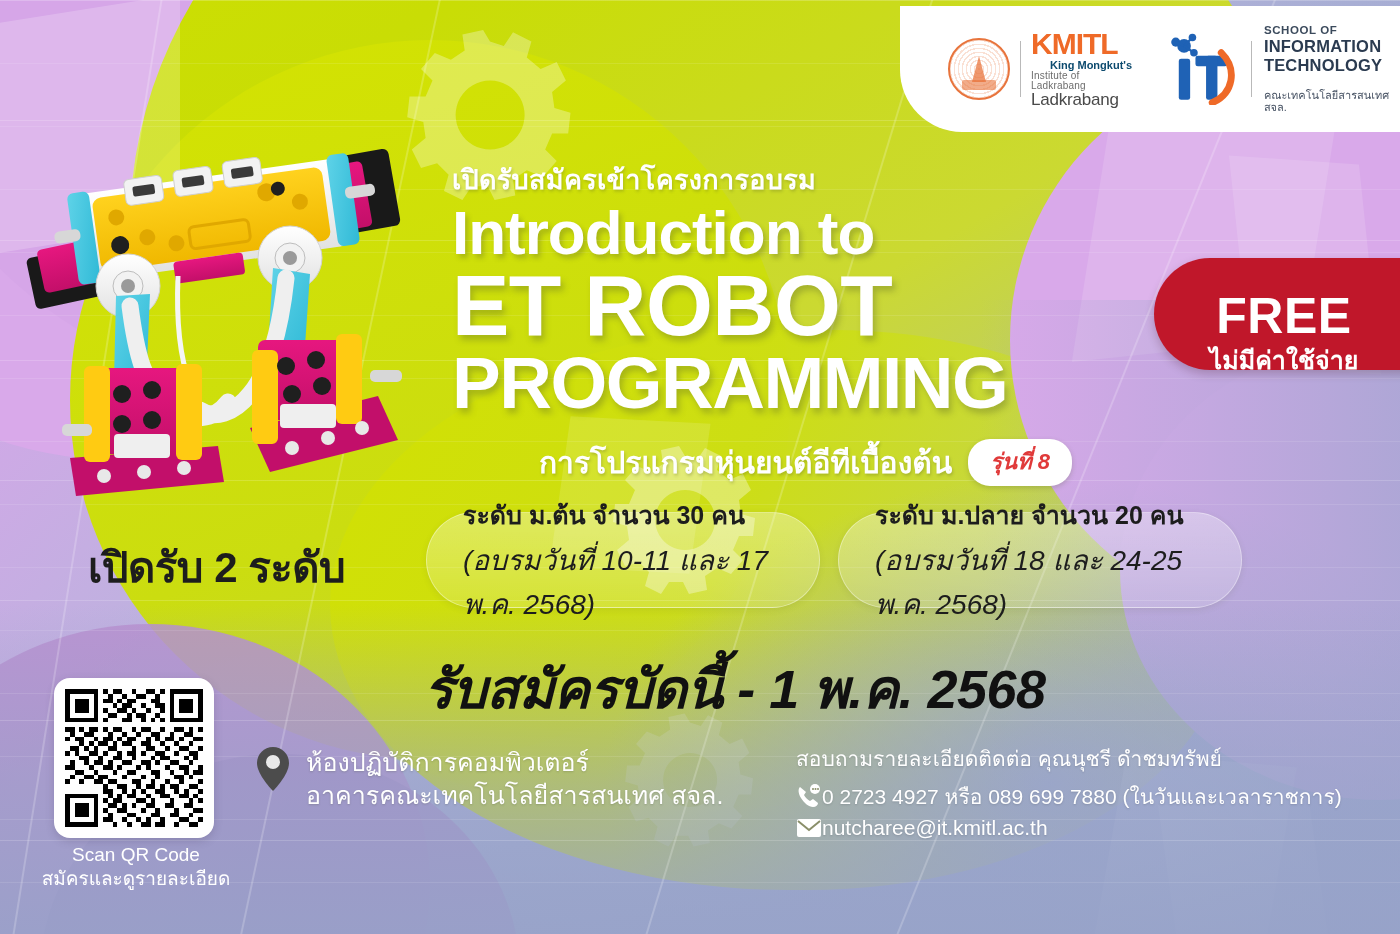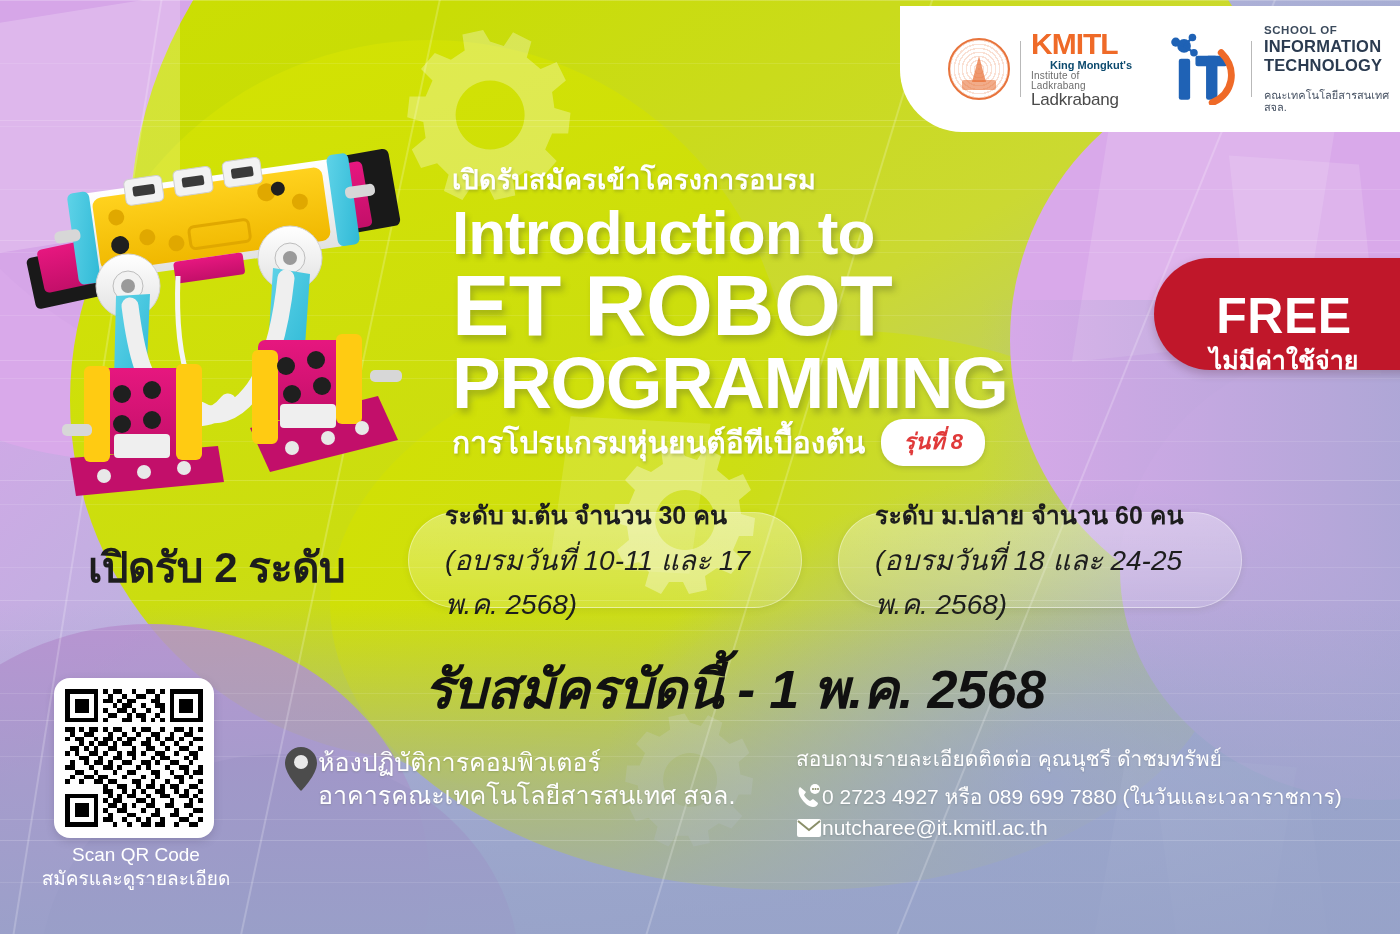--- a/index.html
+++ b/index.html
@@ -134,21 +134,21 @@
     letter-spacing:-1px; text-shadow:3px 4px 5px rgba(90,100,40,.33);
   }
   .t2 {
     font-size:86px; font-weight:bold; color:#ffffff; line-height:.96;
     letter-spacing:-.5px; text-shadow:3px 5px 6px rgba(90,100,40,.35);
   }
   .t3 {
     font-size:73px; font-weight:bold; color:#ffffff; line-height:1.0;
     letter-spacing:-1.5px; text-shadow:3px 5px 6px rgba(90,100,40,.35);
   }
-  .subrow { display:flex; align-items:center; gap:16px; margin-top:0; }
+  .subrow { display:flex; align-items:center; gap:16px; margin-top:20px;justify-content:flex-end; }
   .sub-th {
     font-size:30px; color:#ffffff; font-weight:600;
     text-shadow:1px 2px 3px rgba(90,100,40,.30);
   }
   .badge-run {
     background:#fff; color:#e03a3a; font-style:italic; font-weight:bold;
     font-size:22px; padding:5px 22px 7px; border-radius:22px;
     box-shadow:0 2px 5px rgba(80,90,50,.25);
   }
 
@@ -167,33 +167,33 @@
     position:absolute; left:88px; top:534px; font-size:42px; font-weight:bold;
     color:#1d1d1d; letter-spacing:-.5px;
   }
   .pill {
     position:absolute; top:512px; height:96px; border-radius:48px;
     background:linear-gradient(180deg, rgba(255,255,255,.34), rgba(255,255,255,.16));
     border:1px solid rgba(255,255,255,.38);
     display:flex; flex-direction:column; justify-content:center; padding-left:36px;
     box-shadow:0 2px 6px rgba(90,100,60,.12);
   }
-  .pill-a { left:408px; width:394px; }
+  .pill-a { left:426px; width:394px; }
   .pill-b { left:838px; width:404px; }
   .pill-t1 { font-size:25px; font-weight:bold; color:#1d1d1d; }
   .pill-t2 { font-size:28px; font-style:italic; color:#1d1d1d; margin-top:3px; }
 
   
   .deadline {
     position:absolute; left:424px; top:646px; font-size:54px; font-weight:bold;
     font-style:italic; color:#111; letter-spacing:-.5px;
   }
 
   
-  .loc { position:absolute; left:284px; top:746px; display:flex; gap:0; }
+  .loc { position:absolute; left:256px; top:746px; display:flex; gap:16px; }
   .loc-txt { font-size:25px; color:#ffffff; line-height:1.32; font-weight:500;
              text-shadow:0 1px 2px rgba(70,80,60,.25); }
 
   .contact { position:absolute; left:796px; top:742px; color:#ffffff;
              text-shadow:0 1px 2px rgba(70,80,90,.25); }
   .c-head { font-size:21px; margin-bottom:5px; }
   .c-row { display:flex; align-items:center; margin-top:3px; font-size:21px; }
 
   
   .qrbox {
@@ -420,21 +420,21 @@
   </div>
 
   <div class="lvl-label">เปิดรับ 2 ระดับ</div>
 
   <div class="pill pill-a">
     <div class="pill-t1">ระดับ ม.ต้น จำนวน 30 คน</div>
     <div class="pill-t2">(อบรมวันที่ 10-11 และ 17 พ.ค. 2568)</div>
   </div>
 
   <div class="pill pill-b">
-    <div class="pill-t1">ระดับ ม.ปลาย จำนวน 60 คน</div>
+    <div class="pill-t1">ระดับ ม.ปลาย จำนวน 20 คน</div>
     <div class="pill-t2">(อบรมวันที่ 18 และ 24-25 พ.ค. 2568)</div>
   </div>
 
   <div class="deadline">รับสมัครบัดนี้ - 1 พ.ค. 2568</div>
 
   <div class="loc">
     <svg width="34" height="46" viewBox="0 0 34 46">
       <path d="M17 1 C8 1 1 8 1 17 C1 29 17 45 17 45 C17 45 33 29 33 17 C33 8 26 1 17 1 Z" fill="#4c4c4c"></path>
       <circle cx="17" cy="16" r="7" fill="#e9e9e9"></circle>
     </svg>

